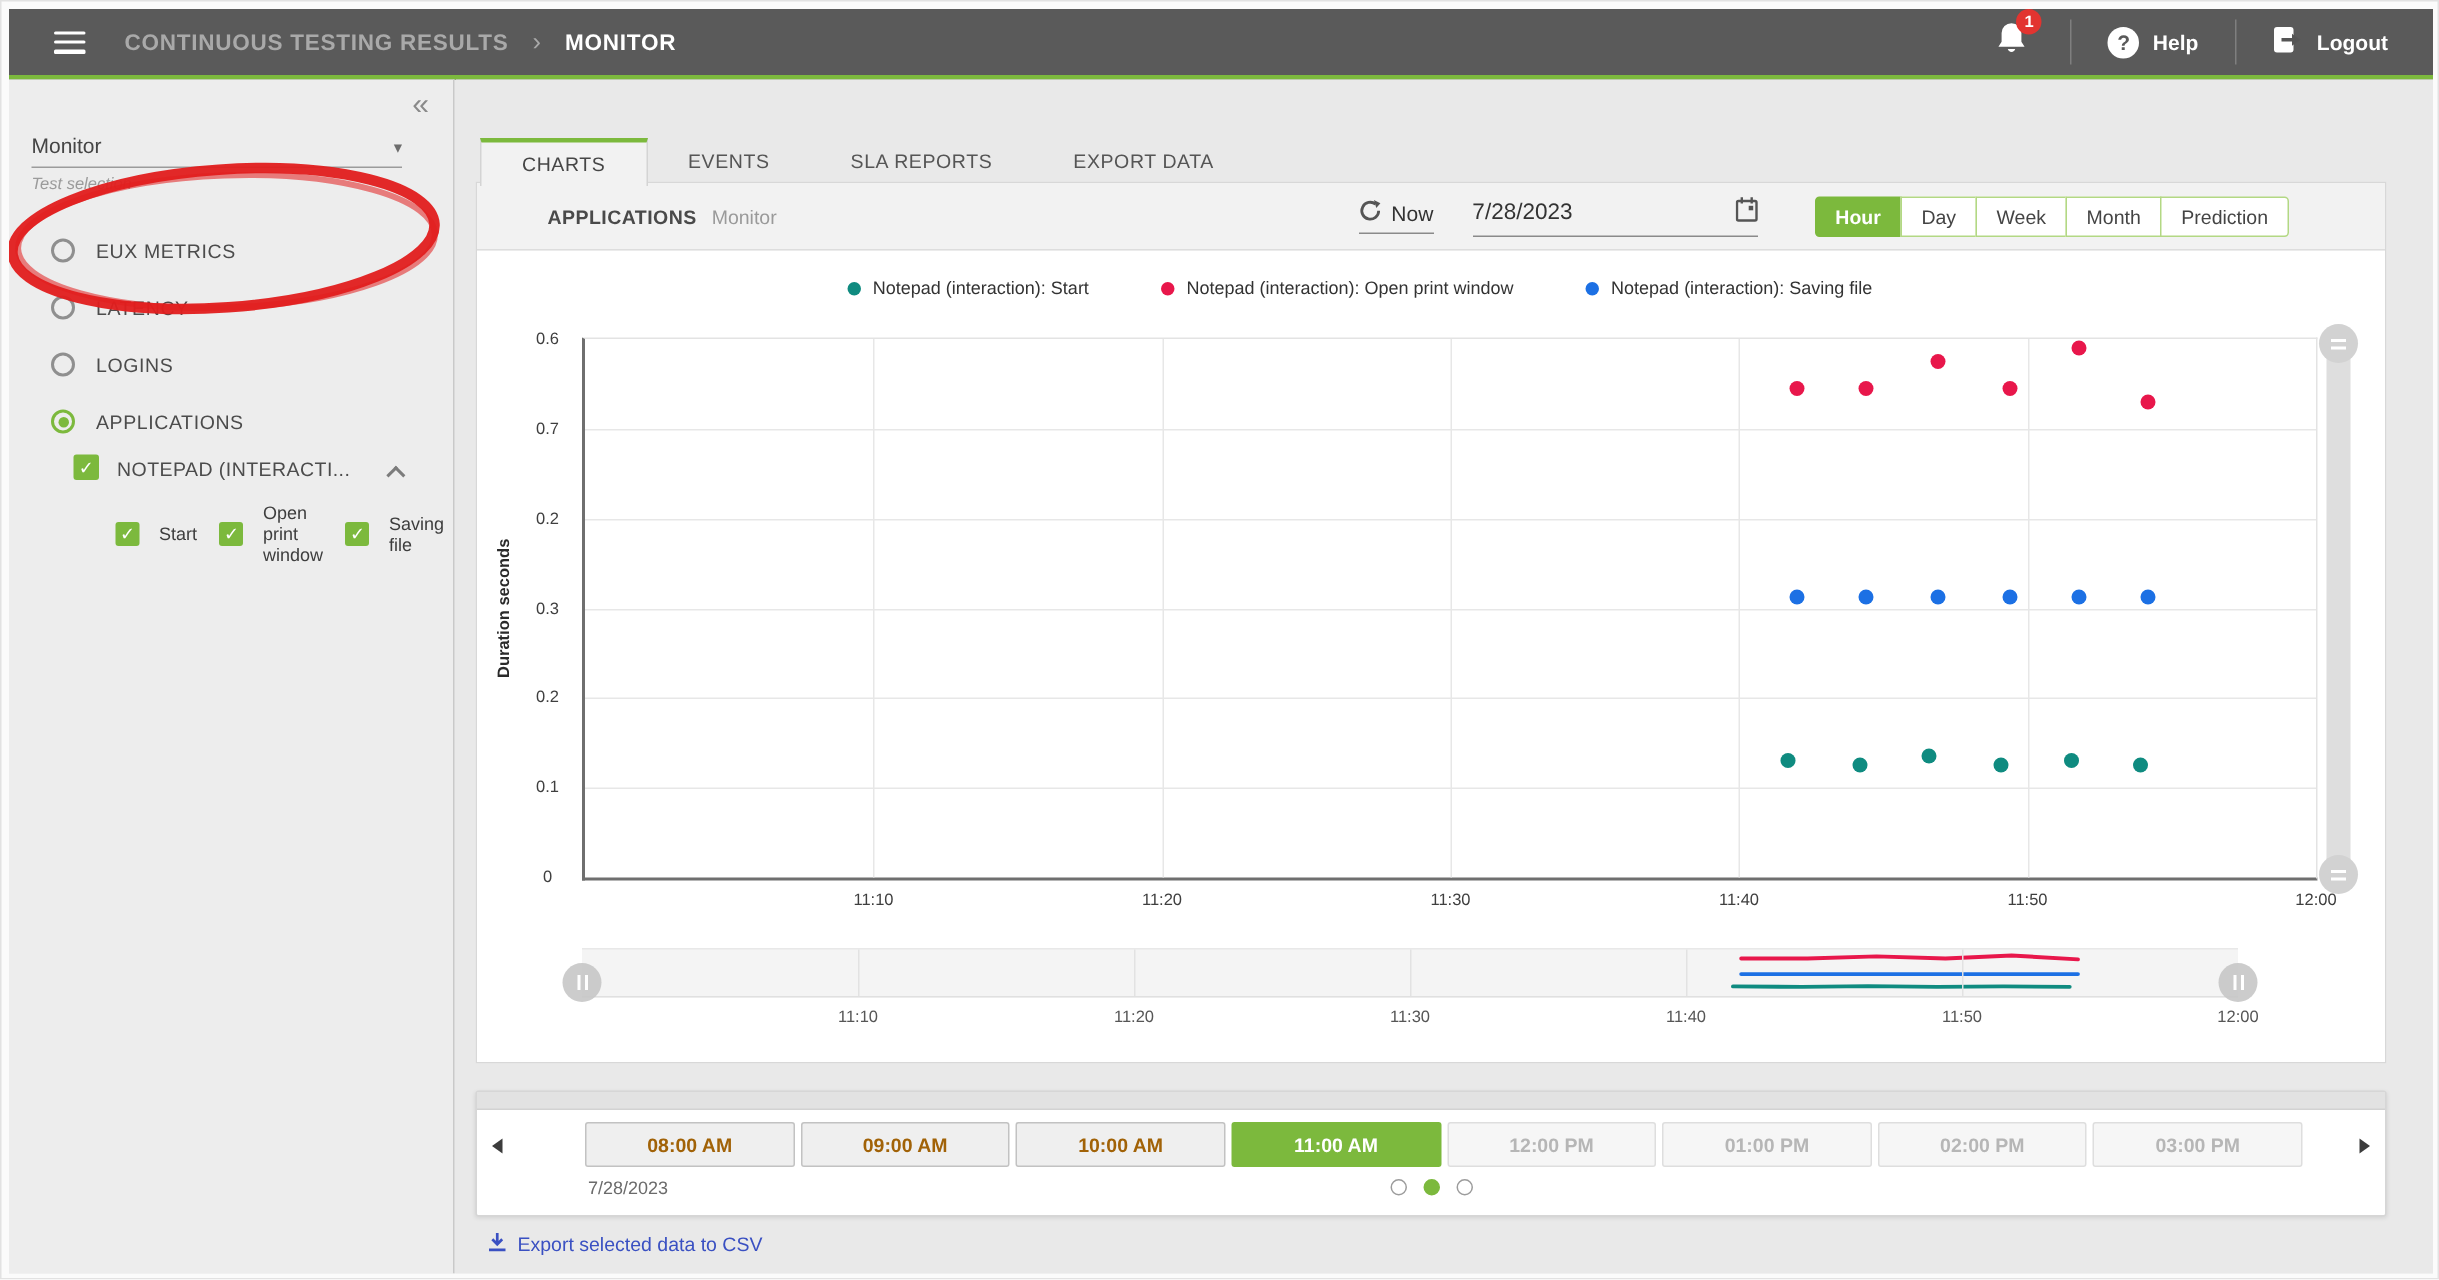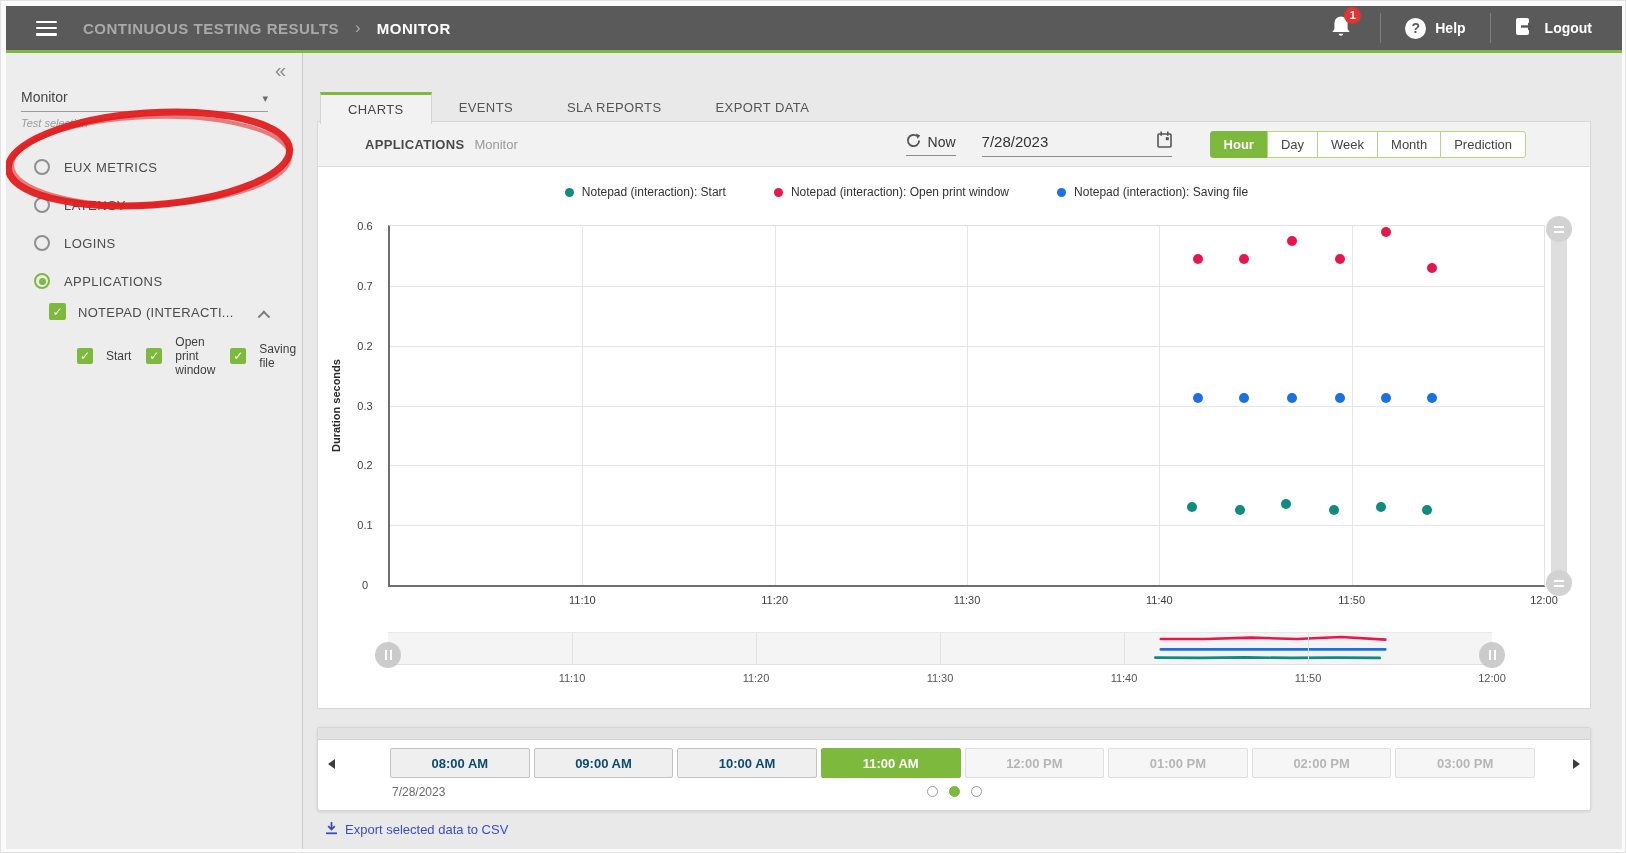--- a/index.html
+++ b/index.html
@@ -104,21 +104,21 @@
 
   
   .bcard { position:absolute; left:13px; top:674px; width:1274px; height:84px; background:#fff; border:1px solid #d6d6d6;
            border-radius:2px; box-shadow:0 1px 3px rgba(0,0,0,.10); }
   .bscroll { height:12px; background:#e2e2e2; border-bottom:1px solid #d2d2d2; cursor:pointer; }
   .tri { position:absolute; width:0; height:0; border-top:5px solid transparent; border-bottom:5px solid transparent; top:31px; cursor:pointer; }
   .tri.l { left:10px; border-right:7px solid #3c3c3c; }
   .tri.r { right:10px; border-left:7px solid #3c3c3c; }
   .hours { position:absolute; left:72px; top:20px; width:1145px; display:flex; gap:4px; }
   .hour { flex:1; height:30px; display:flex; align-items:center; justify-content:center; font-size:13px; font-weight:700;
-          border:1px solid #c2c2c2; background:#efefef; color:#0c4a6e; border-radius:2px; cursor:pointer; }
+          border:1px solid #c2c2c2; background:#efefef; color:#a16207; border-radius:2px; cursor:pointer; }
   .hour.selected { background:#7cb93d; border-color:#7cb93d; color:#fff; }
   .hour.upcoming { background:#f6f6f6; border-color:#dedede; color:#b6b6b6; }
   .bdate { position:absolute; left:74px; top:57px; font-size:12px; color:#6b6b6b; }
   .dots { position:absolute; left:0; right:0; top:58px; display:flex; justify-content:center; gap:11px; }
   .dot { width:11px; height:11px; border-radius:50%; background:#fff; border:1px solid #9c9c9c; cursor:pointer; }
   .dot.active { background:#7cb93d; border-color:#7cb93d; }
 
   .export { position:absolute; left:21px; top:768px; display:flex; align-items:center; gap:7px;
             color:#3a50c2; font-size:13px; cursor:pointer; }
 </style>

